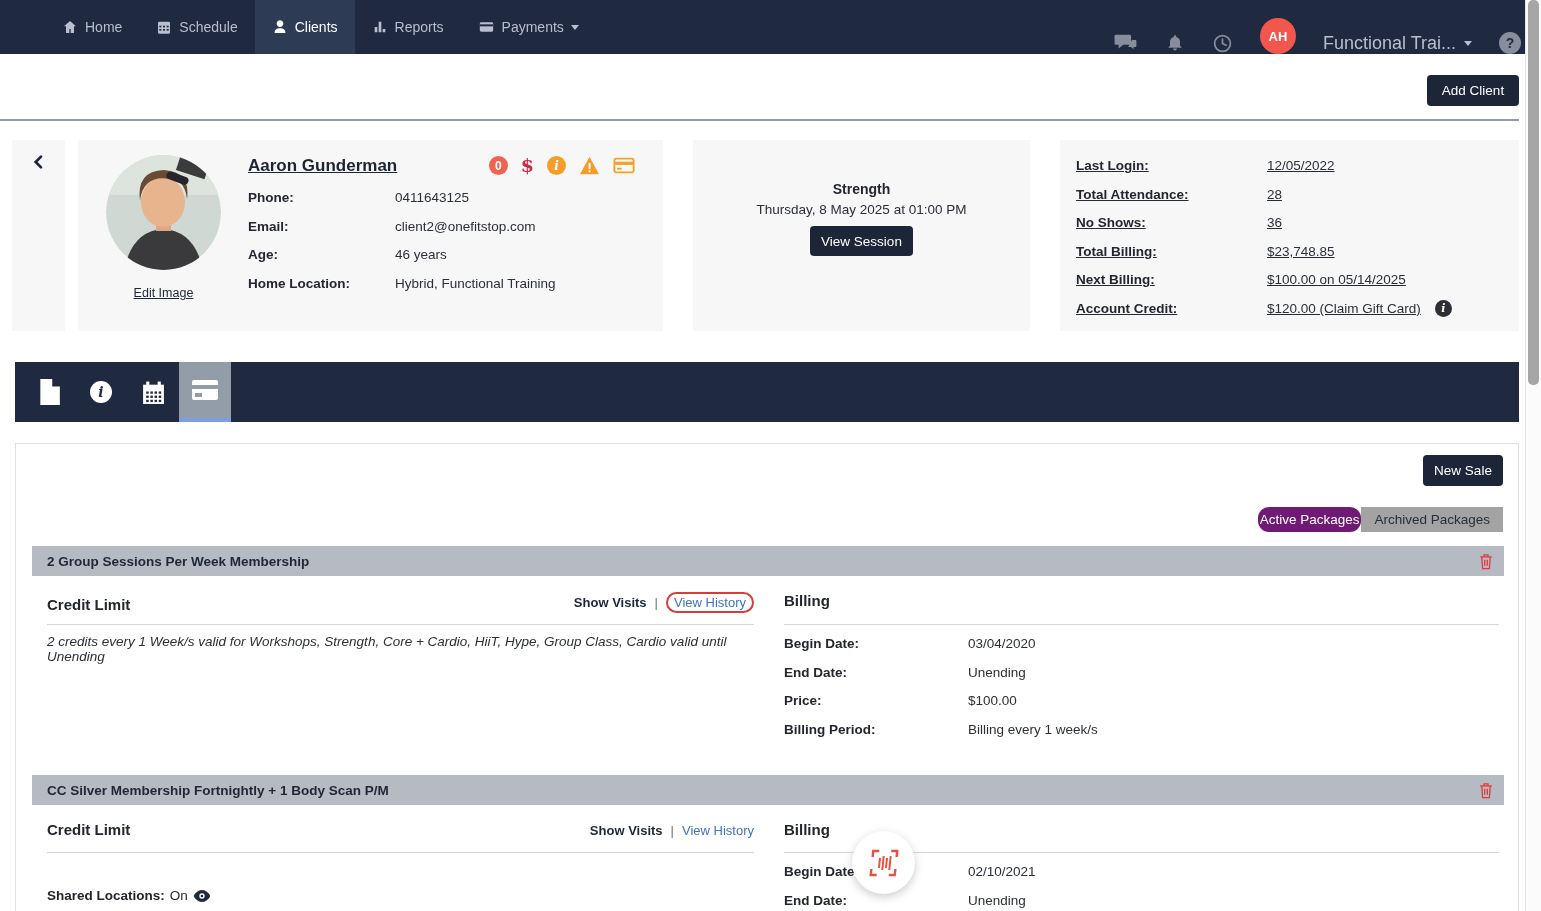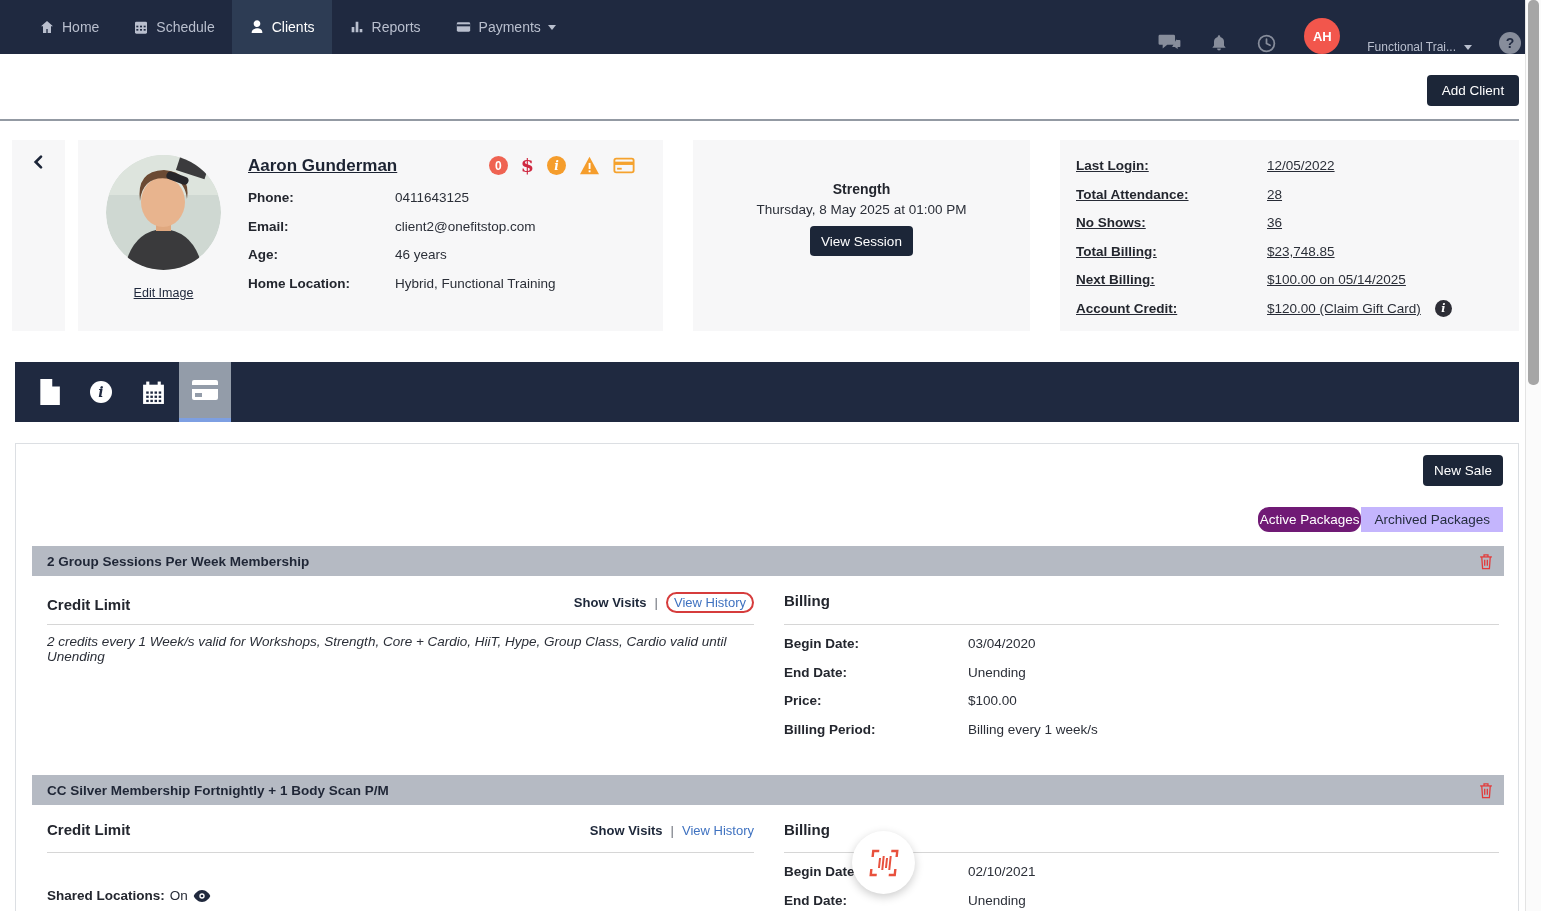--- a/index.html
+++ b/index.html
@@ -7,33 +7,33 @@
   body {
     width:1541px; height:911px; position:relative; overflow:hidden;
     background:#ffffff; font-family:"Liberation Sans", sans-serif;
     color:#272b36; font-size:13.5px;
   }
   svg { display:block; }
 
   
   .navbar { position:absolute; top:0; left:0; width:1525px; height:54px;
     background:#1f2940; display:flex; align-items:stretch; }
-  .nav-left { display:flex; align-items:stretch; padding-left:22px; }
+  .nav-left { display:flex; align-items:stretch; padding-left:22px;margin-left:23px; }
   .nav-item { display:flex; align-items:center; gap:7px; padding:0 17px;
     color:#b9bfce; font-size:14px; cursor:pointer; }
   .nav-item.active { background:#2d3c54; color:#ffffff; }
   .nav-right { margin-left:auto; display:flex; align-items:flex-end; gap:27px; padding-right:4px; }
   .nico { display:inline-flex; align-items:center; }
   .caret-down { width:0; height:0; border-left:4px solid transparent;
     border-right:4px solid transparent; border-top:5px solid currentColor;
     display:inline-block; }
   .avatar { width:36px; height:36px; border-radius:50%; background:#f2564c;
     color:#fff; font-weight:bold; font-size:13px; display:flex;
     align-items:center; justify-content:center; }
-  .account-name { color:#b9bfce; font-size:12px; display:flex; align-items:center; gap:8px; }
+  .account-name { color:#b9bfce; font-size:18px; display:flex; align-items:center; gap:8px; }
   .help-circle { width:22px; height:22px; border-radius:50%; background:#878d9b;
     color:#1f2940; font-weight:bold; font-size:14px; display:flex;
     align-items:center; justify-content:center; }
 
   
   .btn-dark { background:#1c2638; color:#fff; border:none; border-radius:4px;
     font-size:13.5px; font-family:inherit; display:flex; align-items:center;
     justify-content:center; cursor:pointer; }
   .add-client { position:absolute; left:1427px; top:75px; width:92px; height:31px; }
   .top-divider { position:absolute; left:0; top:119px; width:1519px; height:2px; background:#939aa3; }
@@ -86,21 +86,21 @@
   .tab-card { width:26px; height:20px; background:#fff; border-radius:2px; position:relative; }
   .tab-card .stripe { position:absolute; left:0; top:5px; width:100%; height:4px; background:#939ca9; }
   .tab-card .chip { position:absolute; left:3px; bottom:3px; width:7px; height:4px; background:#939ca9; }
 
   
   .content-panel { position:absolute; left:15px; top:443px; width:1504px; height:468px;
     background:#fff; border:1px solid #dcdfe3; border-bottom:none; }
   .new-sale { position:absolute; right:15px; top:11px; width:80px; height:31px; }
   .toggle-row { position:absolute; right:15px; top:63px; display:flex; font-size:13.5px; }
   .toggle-active { background:#701a75; color:#fff; padding:5px 2px; border-radius:11px; cursor:pointer; }
-  .toggle-archived { background:#c4b5fd; color:#252d3f; padding:5px 13px; cursor:pointer; }
+  .toggle-archived { background:#a3a3a3; color:#252d3f; padding:5px 13px; cursor:pointer; }
 
   .pkg-header { position:absolute; left:16px; width:1472px; height:30px; background:#b5bac3;
     display:flex; align-items:center; padding:0 10px 0 15px; }
   .pkg-title { font-weight:bold; font-size:13.5px; color:#1f2636; }
   .trash { margin-left:auto; cursor:pointer; }
 
   .col-row { position:absolute; display:flex; align-items:flex-end; }
   .sec-heading { font-size:15px; font-weight:bold; color:#23262e; }
   .links { margin-left:auto; display:flex; align-items:center; gap:8px; font-size:13px; }
   .show-visits { font-weight:bold; color:#1d2739; cursor:pointer; }

